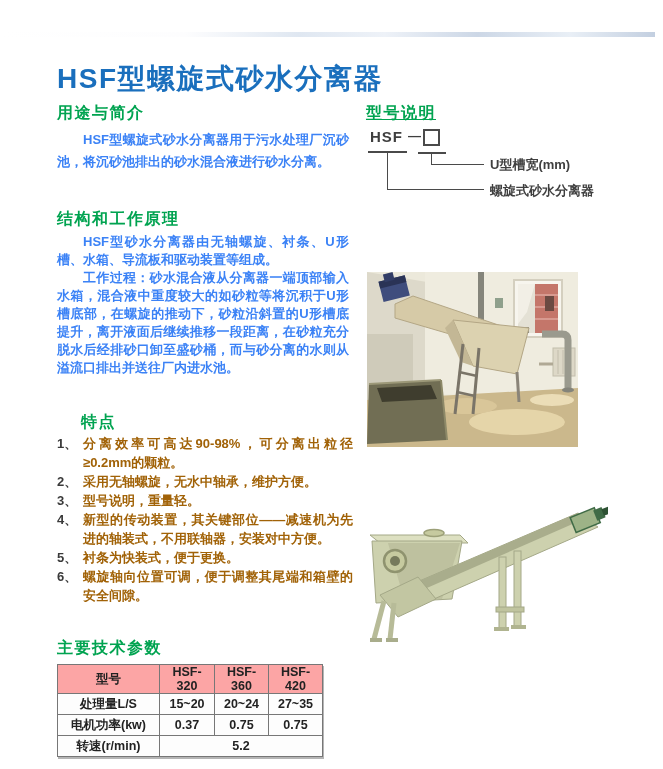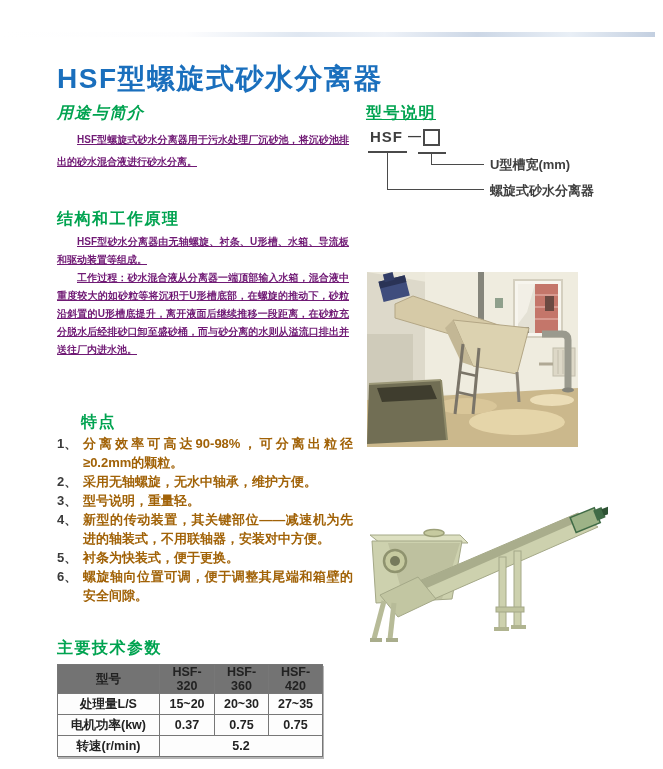--- a/index.html
+++ b/index.html
@@ -13,27 +13,27 @@
     background:linear-gradient(90deg,#ffffff 0%,#fdfdfe 28%,#dfe7f1 45%,#eef2f8 58%,#ccd7e6 72%,#e9eff6 86%,#bfccde 100%);
   }
   .page-title {
     position:absolute; left:57px; top:28px; font-size:28px; font-weight:bold;
     color:#1a6fbd; letter-spacing:1.5px; white-space:nowrap;
   }
   .h-green {
     position:absolute; font-size:16px; font-weight:bold; color:#00a350;
     letter-spacing:1.5px; white-space:nowrap;
   }
-  #h-intro      { left:57px;  top:71px;font-style:italic;  }
+  #h-intro      { left:57px;  top:71px;  }
   #h-model     { left:366px; top:71px;text-decoration:underline;  }
   #h-structure { left:57px;  top:177px; }
   #h-features  { left:57px;  top:380px;padding-left:24px; }
   #h-specs     { left:57px;  top:606px; }
 
-  .body-text { font-size:10px; color:#701a75; font-weight:600; text-align:justify;text-decoration:underline; }
+  .body-text { font-size:13px; color:#3b82f6; font-weight:600; text-align:justify; }
   #intro-para { position:absolute; left:57px; top:97px; width:292px; line-height:22px; }
   #intro-para p { text-indent:2em; }
   #structure-block { position:absolute; left:57px; top:201px; width:292px; line-height:18px; }
   #structure-block p { text-indent:2em; }
 
   #features-list { position:absolute; left:57px; top:402px; width:296px; line-height:19px; }
   .feat-item { display:flex; }
   .feat-num { flex:0 0 26px; font-size:13px; font-weight:600; color:#3a3a3a; }
   .feat-txt { flex:1; font-size:13px; font-weight:600; color:#a16207; text-align:justify; }
 
@@ -55,21 +55,21 @@
   #render { position:absolute; left:362px; top:465px; width:246px; height:158px; }
 
   
   #specs-table {
     position:absolute; left:57px; top:632px; border-collapse:collapse;
     font-size:12.5px; color:#222; box-shadow:1px 2px 0 #b5b5b5;
   }
   #specs-table td, #specs-table th {
     border:1px solid #777; text-align:center; font-weight:600; padding:0 4px;
   }
-  #specs-table th { background:#737373; height:26px; font-weight:600; }
+  #specs-table th { background:#fca5a5; height:26px; font-weight:600; }
   #specs-table td { height:21px; background:#fdfdfd; }
   .c0 { width:102px; } .c1 { width:55px; } .c2 { width:54px; } .c3 { width:54px; }
 </style>
 </head>
 <body>
 
 <div id="page">
   <div class="topstrip"></div>
 
   <div class="page-title">HSF型螺旋式砂水分离器</div>
@@ -118,21 +118,21 @@
     <tbody>
         <tr>
       <th class="c0">型号</th>
       <th class="c1">HSF-320</th>
       <th class="c2">HSF-360</th>
       <th class="c3">HSF-420</th>
     </tr>
     <tr>
       <td>处理量L/S</td>
       <td>15~20</td>
-      <td>20~30</td>
+      <td>20~24</td>
       <td>27~35</td>
     </tr>
     <tr>
       <td>电机功率(kw)</td>
       <td>0.37</td>
       <td>0.75</td>
       <td>0.75</td>
     </tr>
     <tr>
       <td>转速(r/min)</td>

